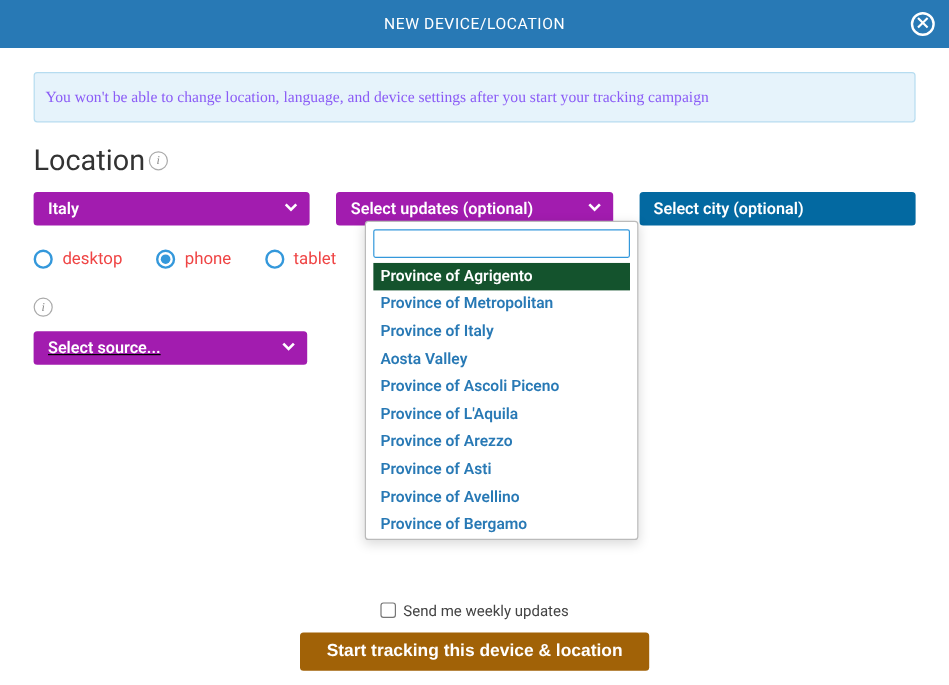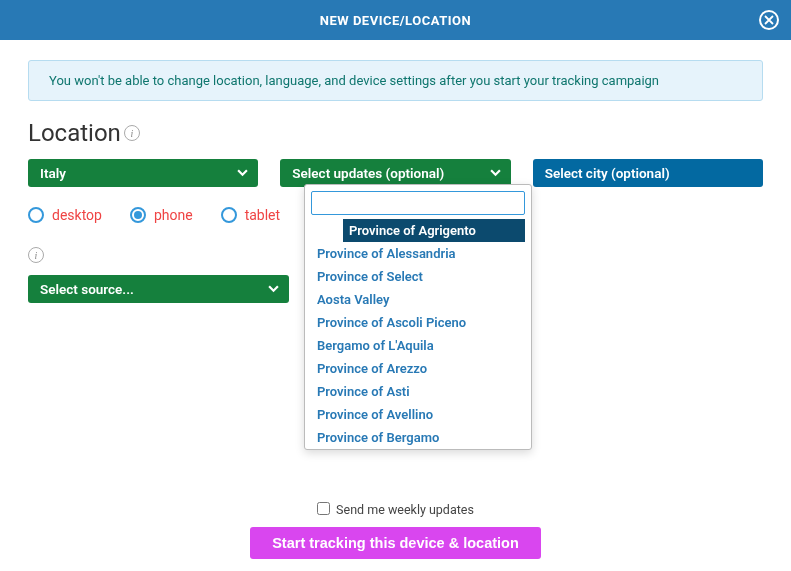--- a/index.html
+++ b/index.html
@@ -12,21 +12,21 @@
 }
 .modal-header {
   background: #2879b5;
   color: #fff;
   height: 40px;
   display: flex;
   align-items: center;
   justify-content: center;
   position: relative;
   font-size: 13px;
-  font-weight: 700;
+  font-weight: 400;
   letter-spacing: 0.5px;
 }
 .close-btn {
   position: absolute;
   right: 12px;
   top: 50%;
   transform: translateY(-50%);
   width: 20px;
   height: 20px;
   border: 2px solid #fff;
@@ -35,24 +35,25 @@
   align-items: center;
   justify-content: center;
   cursor: pointer;
 }
 .close-btn svg { width: 10px; height: 10px; }
 .content { padding: 20px 28px; }
 .info-banner {
   background: #e6f3fb;
   border: 1px solid #b6dcf0;
   border-radius: 3px;
-  padding: 12px 20px;
+  padding: 12px 9px;
   font-size: 13px;
-  color: #0f766e;
+  color: #8b5cf6;
   margin-bottom: 18px;
+  font-family: Liberation Serif, serif;
 }
 .section-title {
   font-size: 24px;
   font-weight: 400;
   color: #333;
   margin-bottom: 12px;
   display: flex;
   align-items: center;
   gap: 3px;
 }
@@ -66,21 +67,21 @@
   justify-content: center;
   font-size: 10px;
   font-style: italic;
   color: #888;
   font-family: Georgia, serif;
 }
 .select-row { display: flex; gap: 22px; margin-bottom: 20px; }
 .select-box {
   flex: 1;
   height: 28px;
-  background: #15803d;
+  background: #a21caf;
   color: #fff;
   border-radius: 3px;
   display: flex;
   align-items: center;
   padding: 0 12px;
   font-size: 13.5px;
   font-weight: 600;
   cursor: pointer;
   position: relative;
 }
@@ -125,38 +126,38 @@
   max-height: 238px;
   overflow-y: auto;
 }
 .dropdown-item {
   padding: 4px 6px;
   font-size: 13px;
   color: #2879b5;
   cursor: pointer;
   font-weight: 600;
 }
-.dropdown-item.selected { background: #0c4a6e; color: #fff; margin-left: 32px; }
+.dropdown-item.selected { background: #14532d; color: #fff; }
 .dropdown-list::-webkit-scrollbar { width: 7px; }
 .dropdown-list::-webkit-scrollbar-thumb { background: #bbb; border-radius: 4px; }
 .dropdown-list::-webkit-scrollbar-track { background: transparent; }
 .footer {
   position: absolute;
   bottom: 12px;
   left: 0;
   right: 0;
   display: flex;
   flex-direction: column;
   align-items: center;
   gap: 10px;
 }
 .weekly-row { display: flex; gap: 6px; font-size: 12.5px; color: #444; }
 .weekly-row input { width: 13px; height: 13px; }
 .start-btn {
-  background: #d946ef;
+  background: #a16207;
   color: #fff;
   border: none;
   border-radius: 3px;
   padding: 8px 22px;
   font-size: 14.5px;
   font-weight: 600;
   cursor: pointer;
 }
 </style>
 </head>
@@ -221,42 +222,42 @@
       <div class="radio-item">
         <div class="radio-outer"></div>
         <span>tablet</span>
       </div>
     </div>
 
   <div class="section-title" style="font-size:22px;margin-bottom:12px;">
     <span class="info-icon">i</span>
   </div>
 
-  <div style="width:261px;">
+  <div style="width:228px;text-decoration:underline;">
     <div class="select-box">
       <span>Select source...</span>
       <span class="chevron">
         <svg viewBox="0 0 10 10">
             <path d="M1 3 L5 7 L9 3" stroke="#fff" stroke-width="2" fill="none"></path>
           </svg>
       </span>
     </div>
   </div>
 
 </div>
 
 <div class="dropdown-panel">
   <input class="dropdown-search" type="text" style="">
   <div class="dropdown-list" id="region-list">
       <div class="dropdown-item selected">Province of Agrigento</div>
-      <div class="dropdown-item">Province of Alessandria</div>
-      <div class="dropdown-item">Province of Select</div>
+      <div class="dropdown-item">Province of Metropolitan</div>
+      <div class="dropdown-item">Province of Italy</div>
       <div class="dropdown-item">Aosta Valley</div>
       <div class="dropdown-item">Province of Ascoli Piceno</div>
-      <div class="dropdown-item">Bergamo of L'Aquila</div>
+      <div class="dropdown-item">Province of L'Aquila</div>
       <div class="dropdown-item">Province of Arezzo</div>
       <div class="dropdown-item">Province of Asti</div>
       <div class="dropdown-item">Province of Avellino</div>
       <div class="dropdown-item">Province of Bergamo</div>
     </div>
 </div>
 
 <div class="footer">
   <label class="weekly-row">
     <input type="checkbox" style="">

